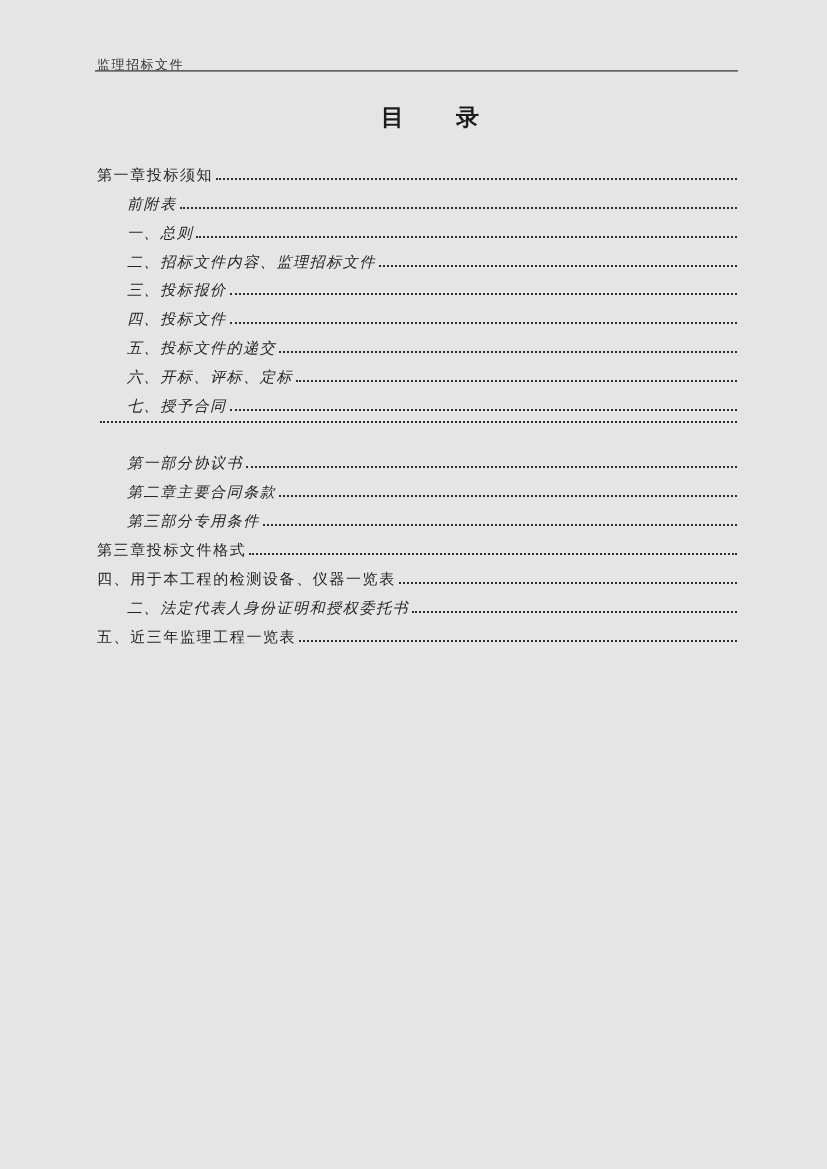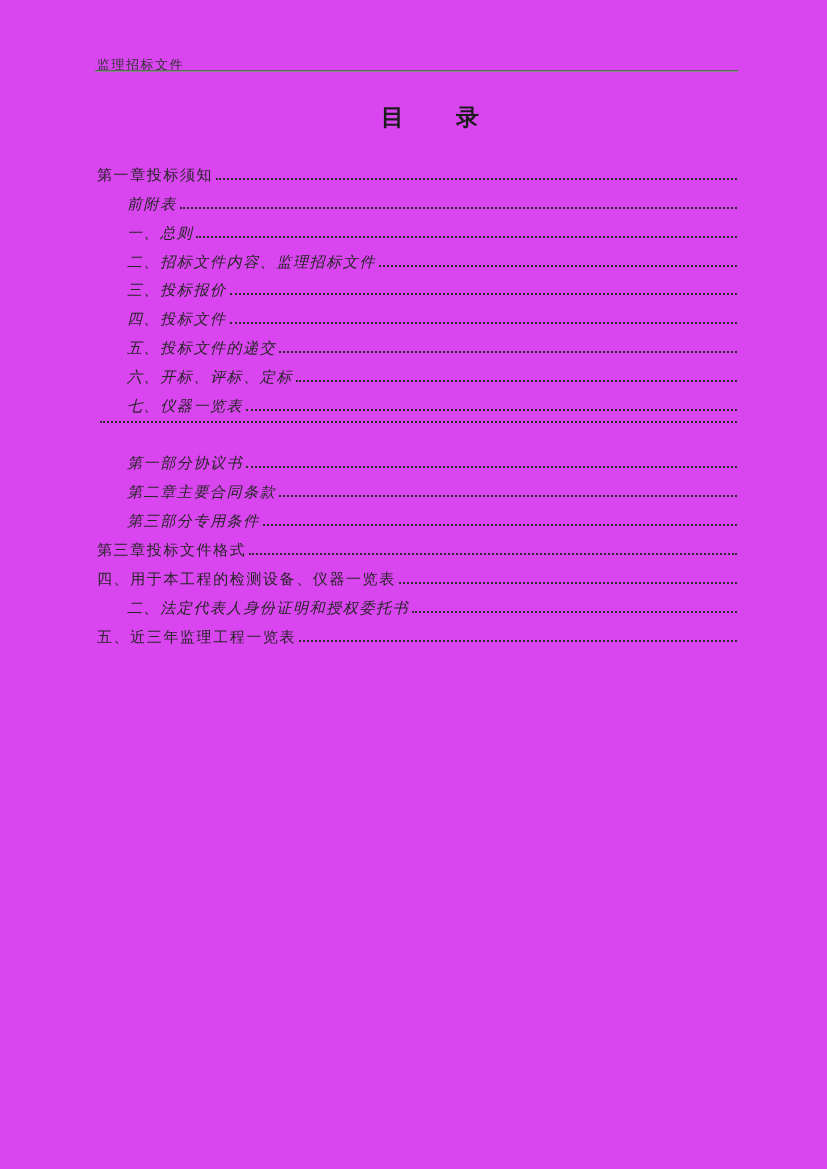--- a/index.html
+++ b/index.html
@@ -11,21 +11,21 @@
     width: 827px;
     height: 1169px;
     position: relative;
     font-family: "Liberation Serif", "DejaVu Serif", serif;
     color: #262626;
     overflow: hidden;
   }
   .page {
     position: absolute;
     inset: 0;
-    background: #d946ef;
+    background: #e5e5e5;
   }
   .page-header-text {
     position: absolute;
     left: 97px;
     top: 56px;
     font-size: 13px;
     letter-spacing: 1.5px;
     color: #333333;
     white-space: nowrap;
   }
@@ -127,21 +127,21 @@
         <span class="toc-label">五、投标文件的递交</span>
         <span class="toc-leader"></span>
       </div>
 
       <div class="toc-row" data-level="1">
         <span class="toc-label">六、开标、评标、定标</span>
         <span class="toc-leader"></span>
       </div>
 
       <div class="toc-row" data-level="1">
-        <span class="toc-label">七、仪器一览表</span>
+        <span class="toc-label">七、授予合同</span>
         <span class="toc-leader"></span>
       </div>
 
       <div class="toc-row" data-level="0">
         <span class="toc-leader"></span>
       </div>
 
       <div class="toc-row" data-level="1">
         <span class="toc-label">第一部分协议书</span>
         <span class="toc-leader"></span>

